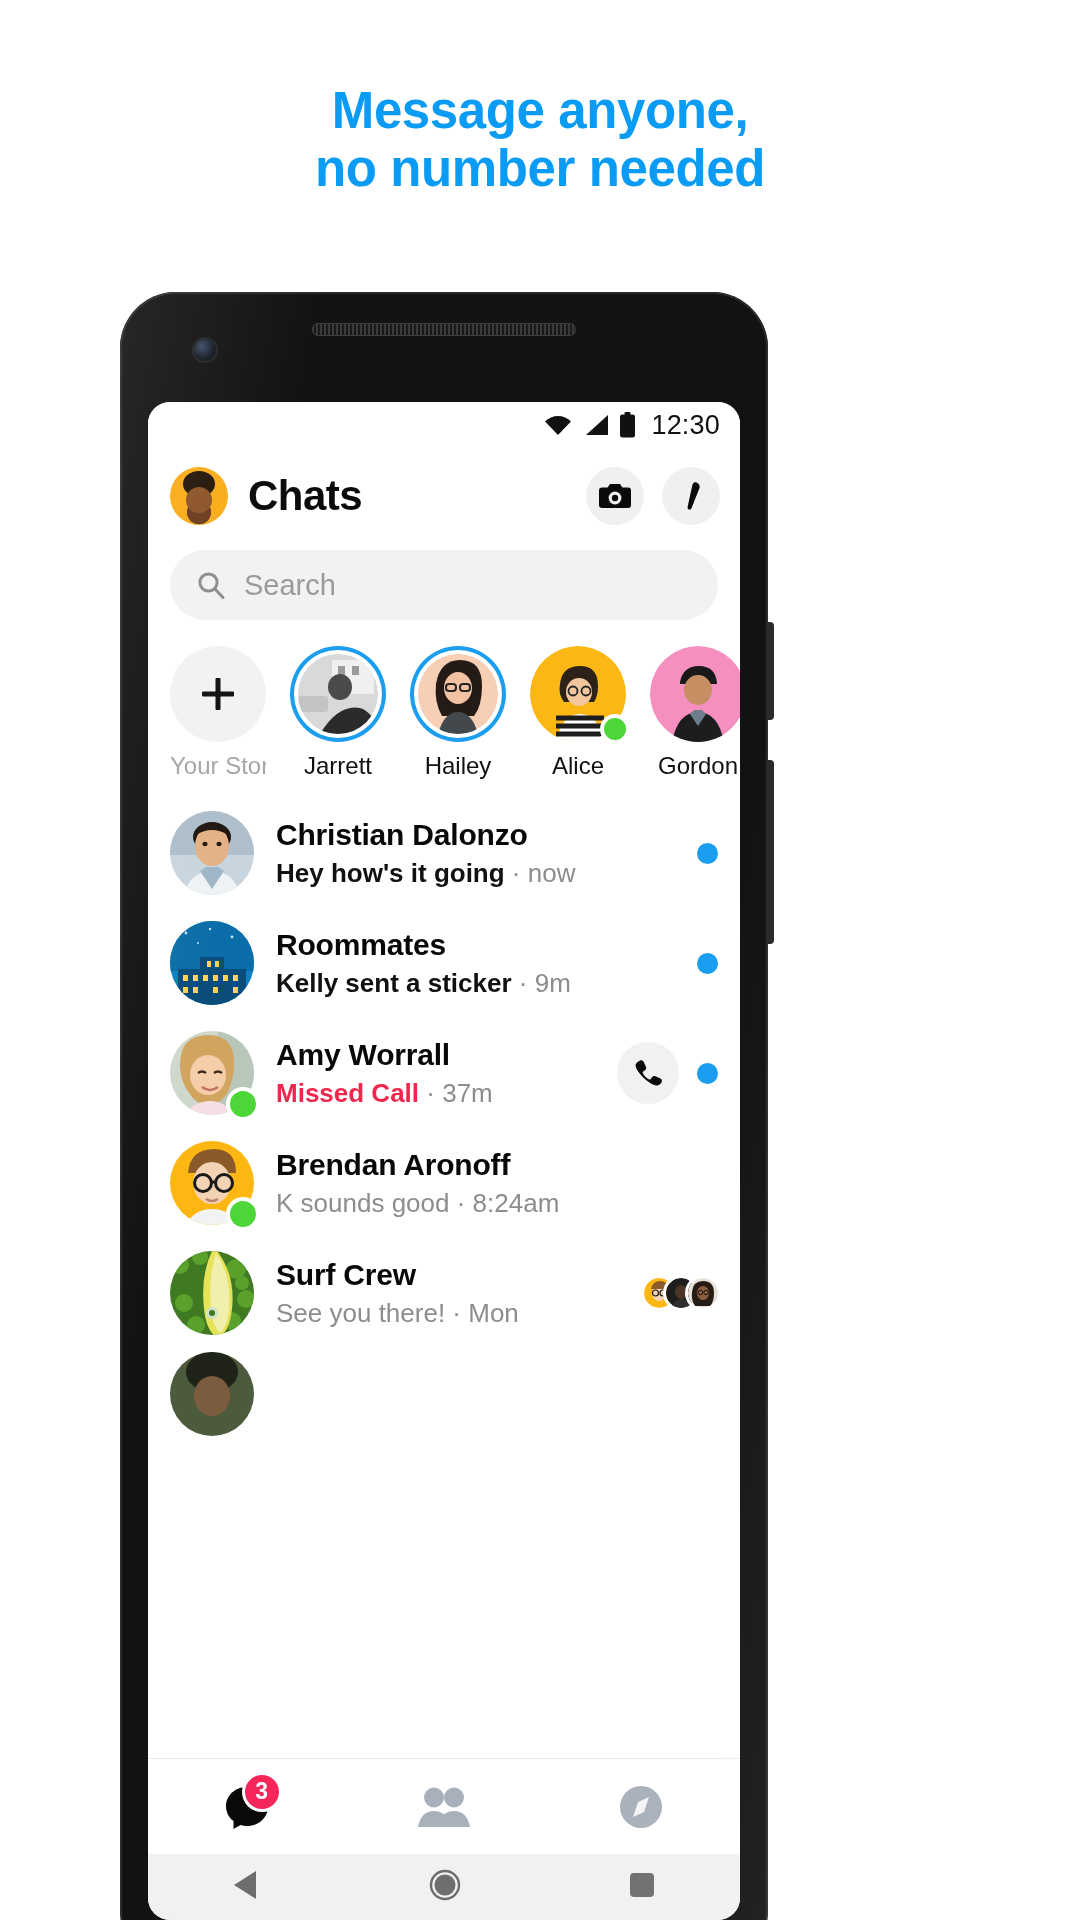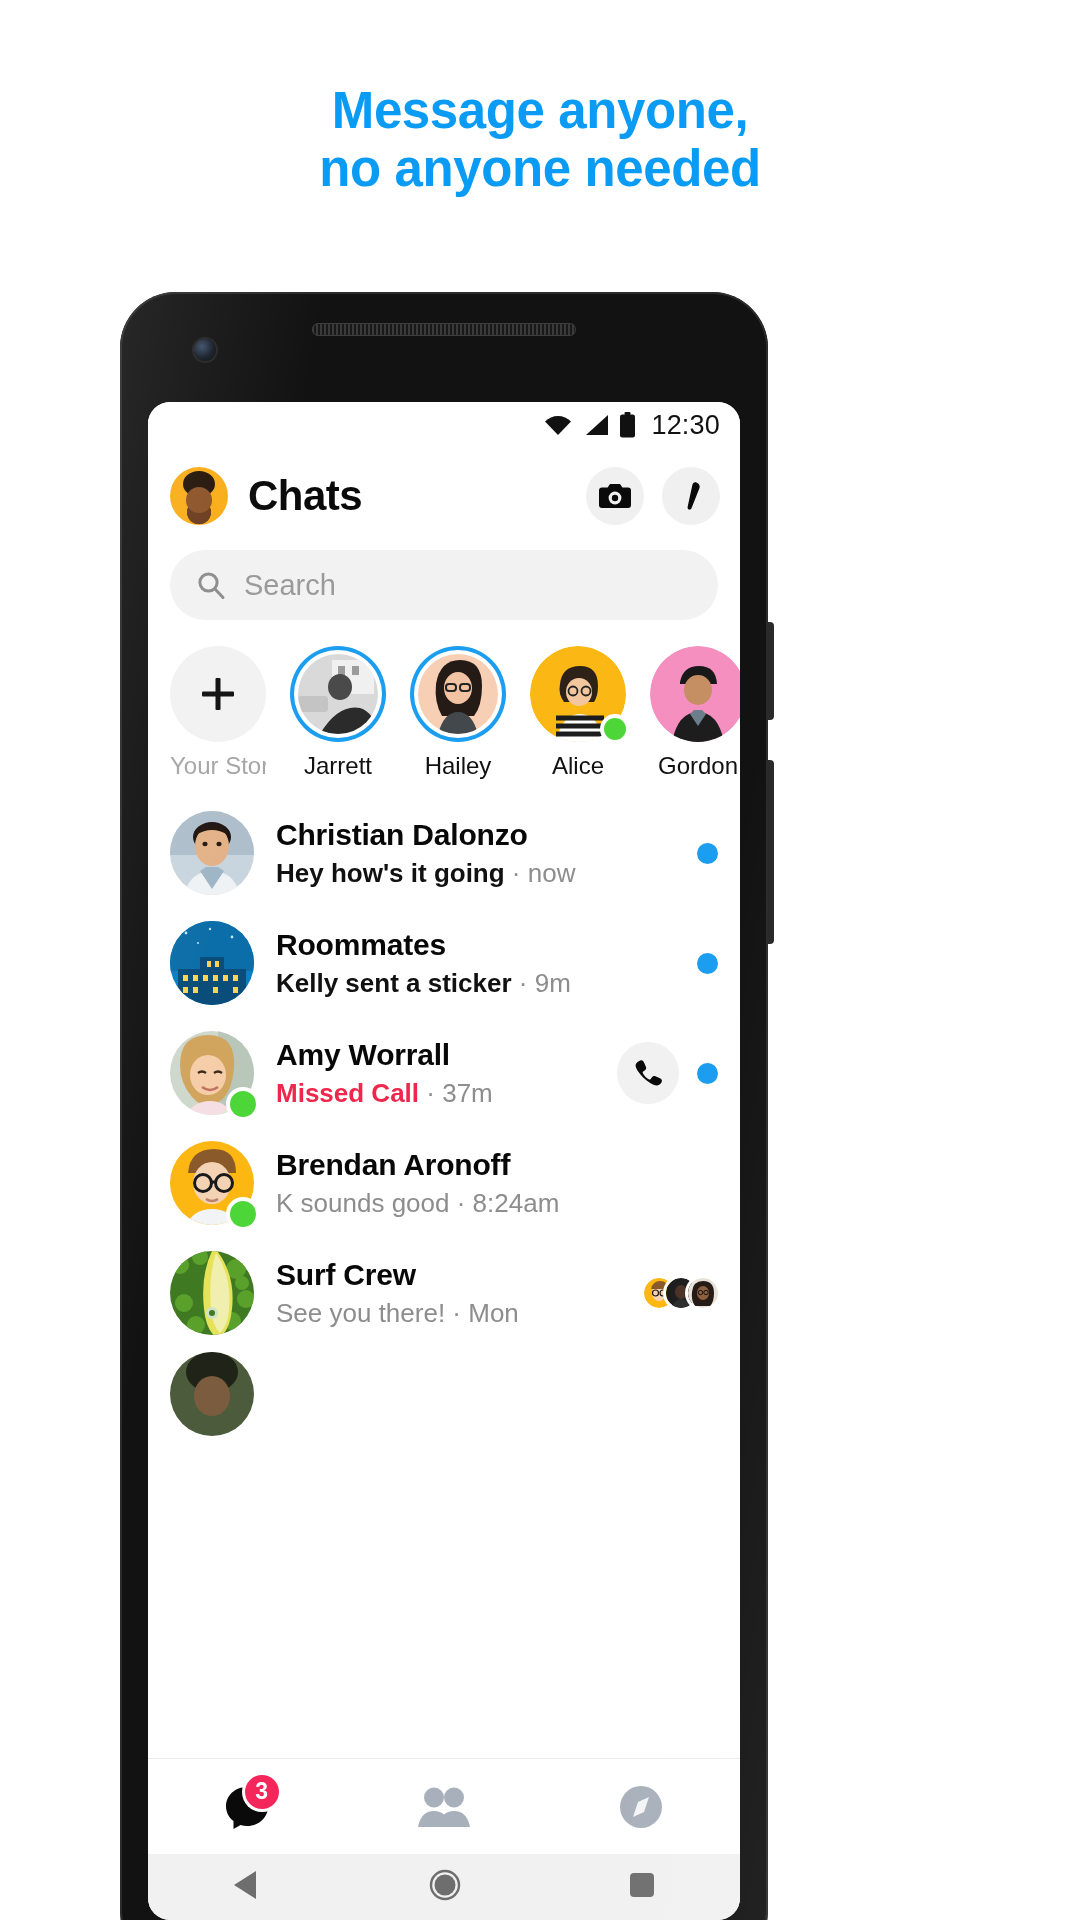--- a/index.html
+++ b/index.html
@@ -231,21 +231,21 @@
     position: absolute; left: 0; bottom: 0; width: 592px; height: 66px;
     background: #f1f1f1;
     display: flex; align-items: center; justify-content: space-around;
   }
 </style>
 </head>
 <body>
 
 <div class="promo">
   <span class="line">Message anyone,</span>
-  <span class="line">no anyone needed</span>
+  <span class="line">no number needed</span>
 </div>
 
 <div class="phone">
   <div class="speaker"></div>
   <div class="front-cam"></div>
   <div class="btn-side btn-power"></div>
   <div class="btn-side btn-vol"></div>
 
   <div class="screen">
 

